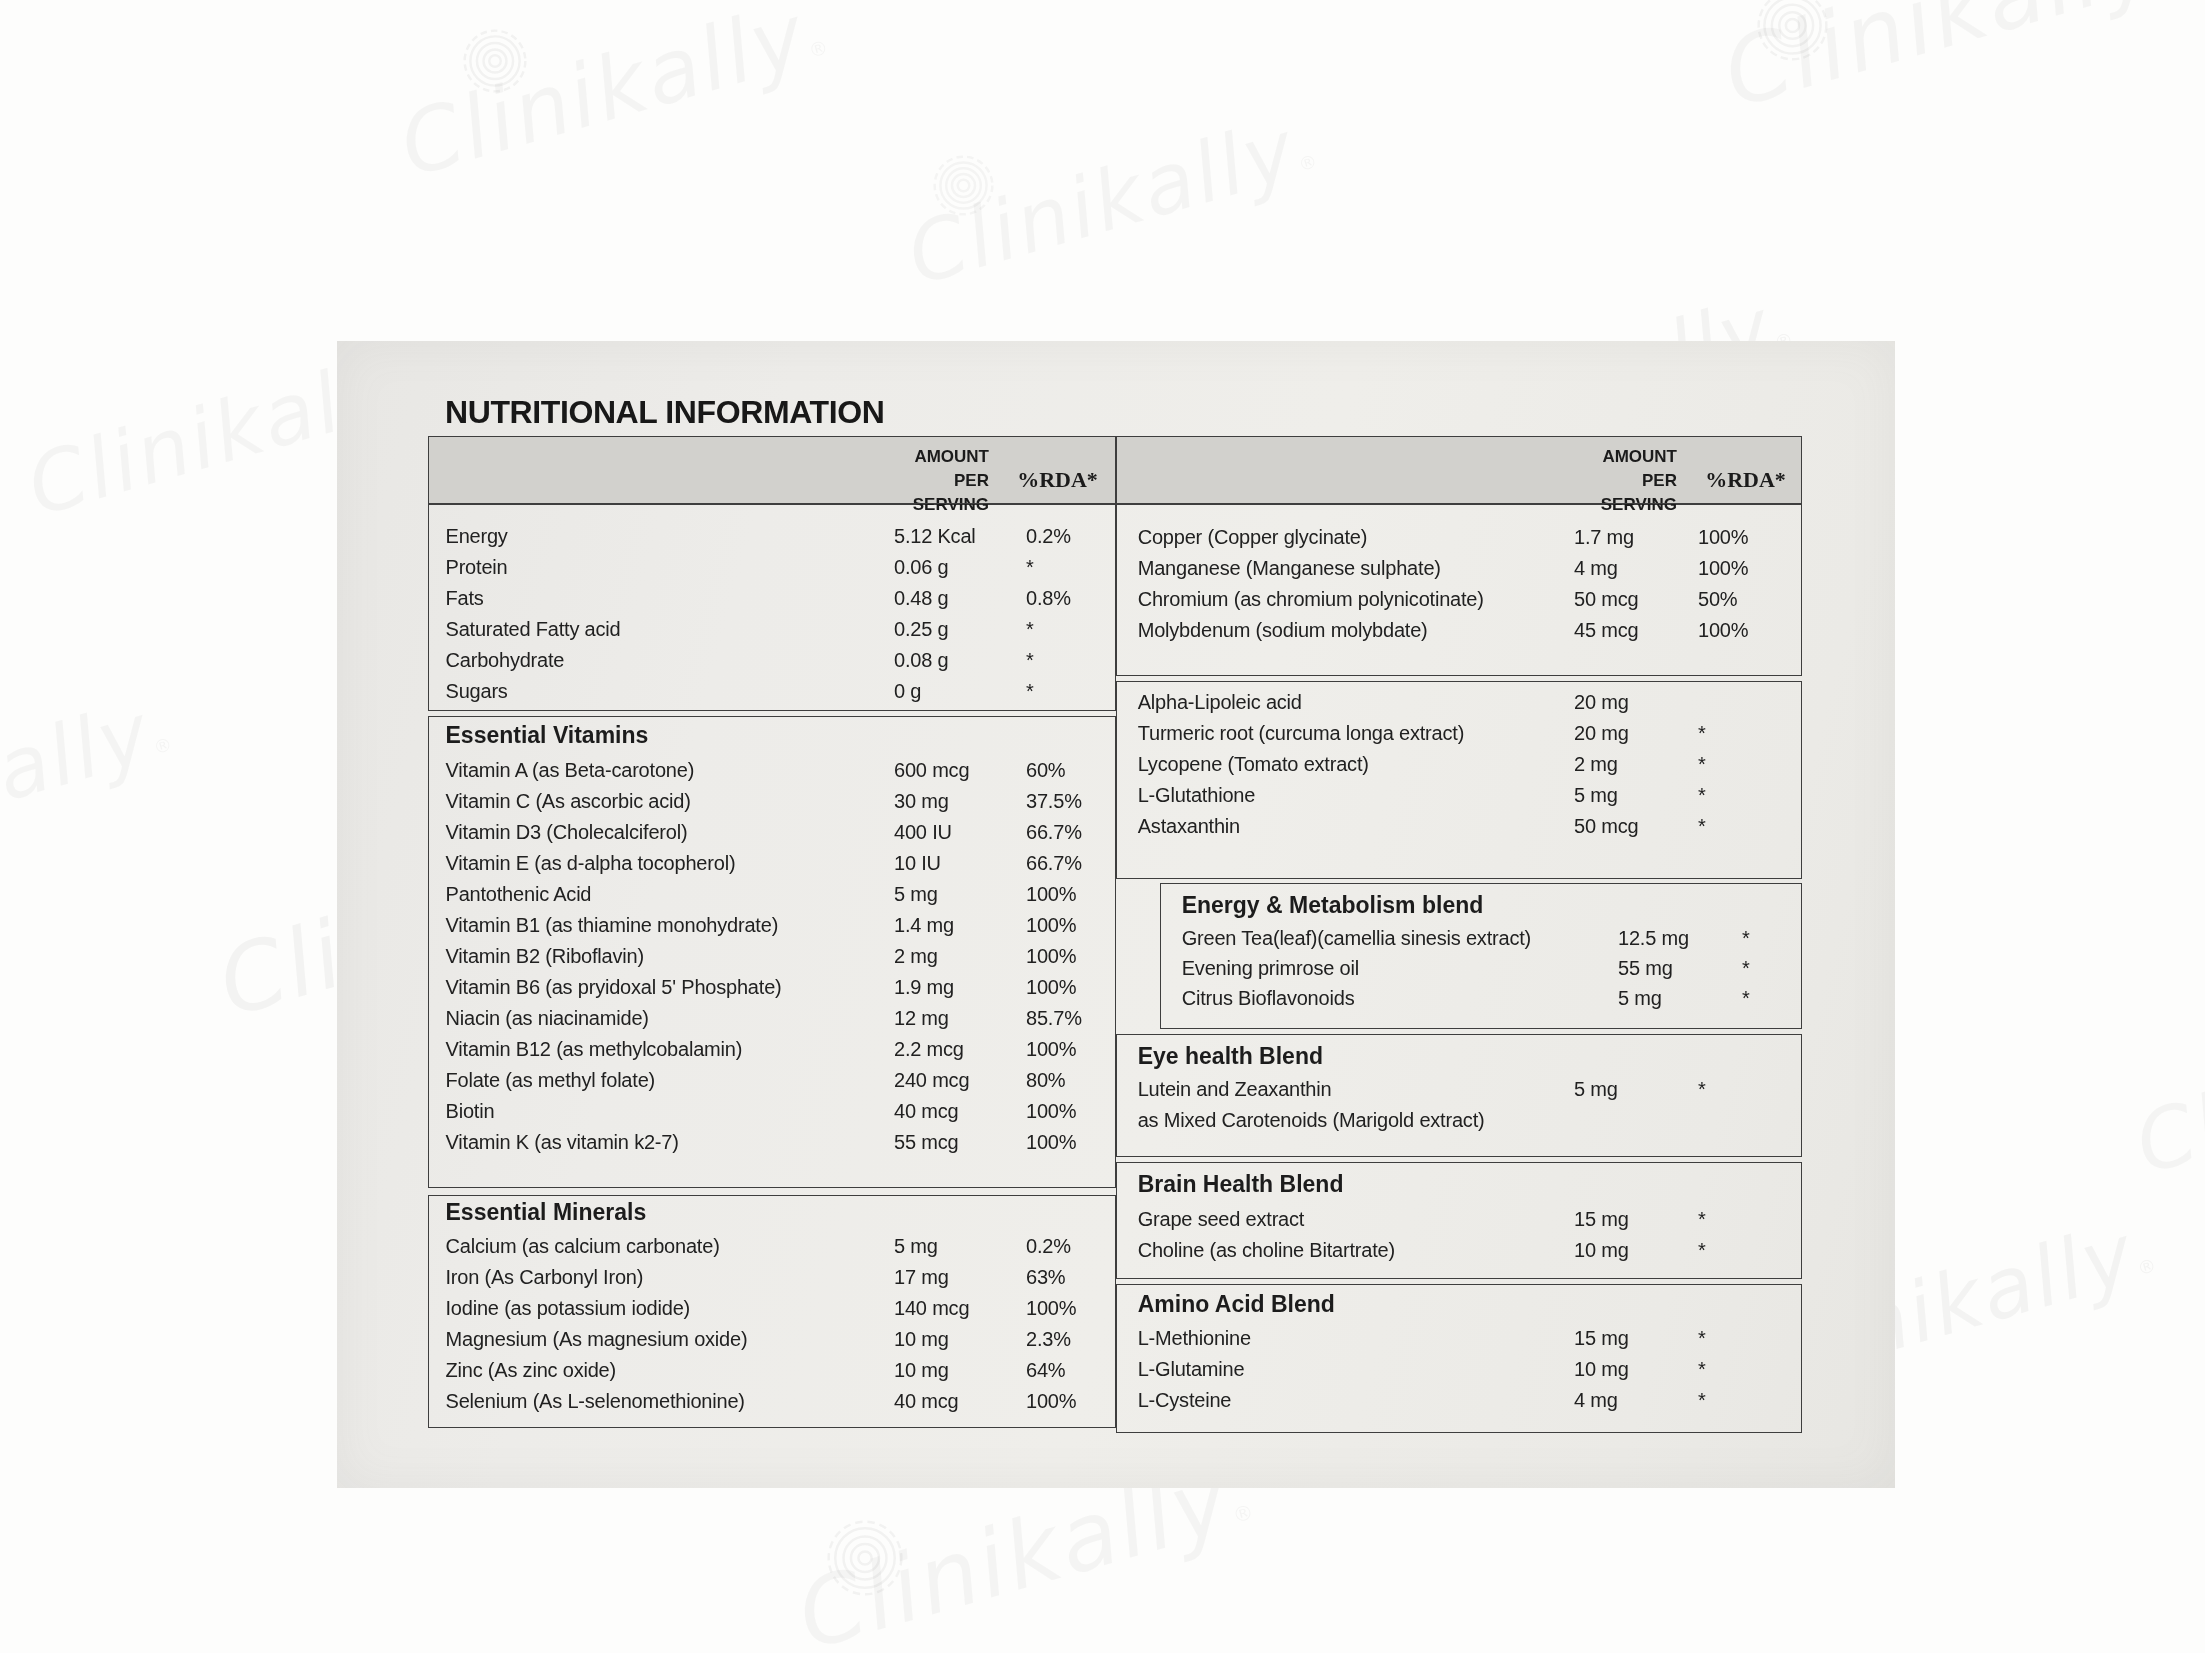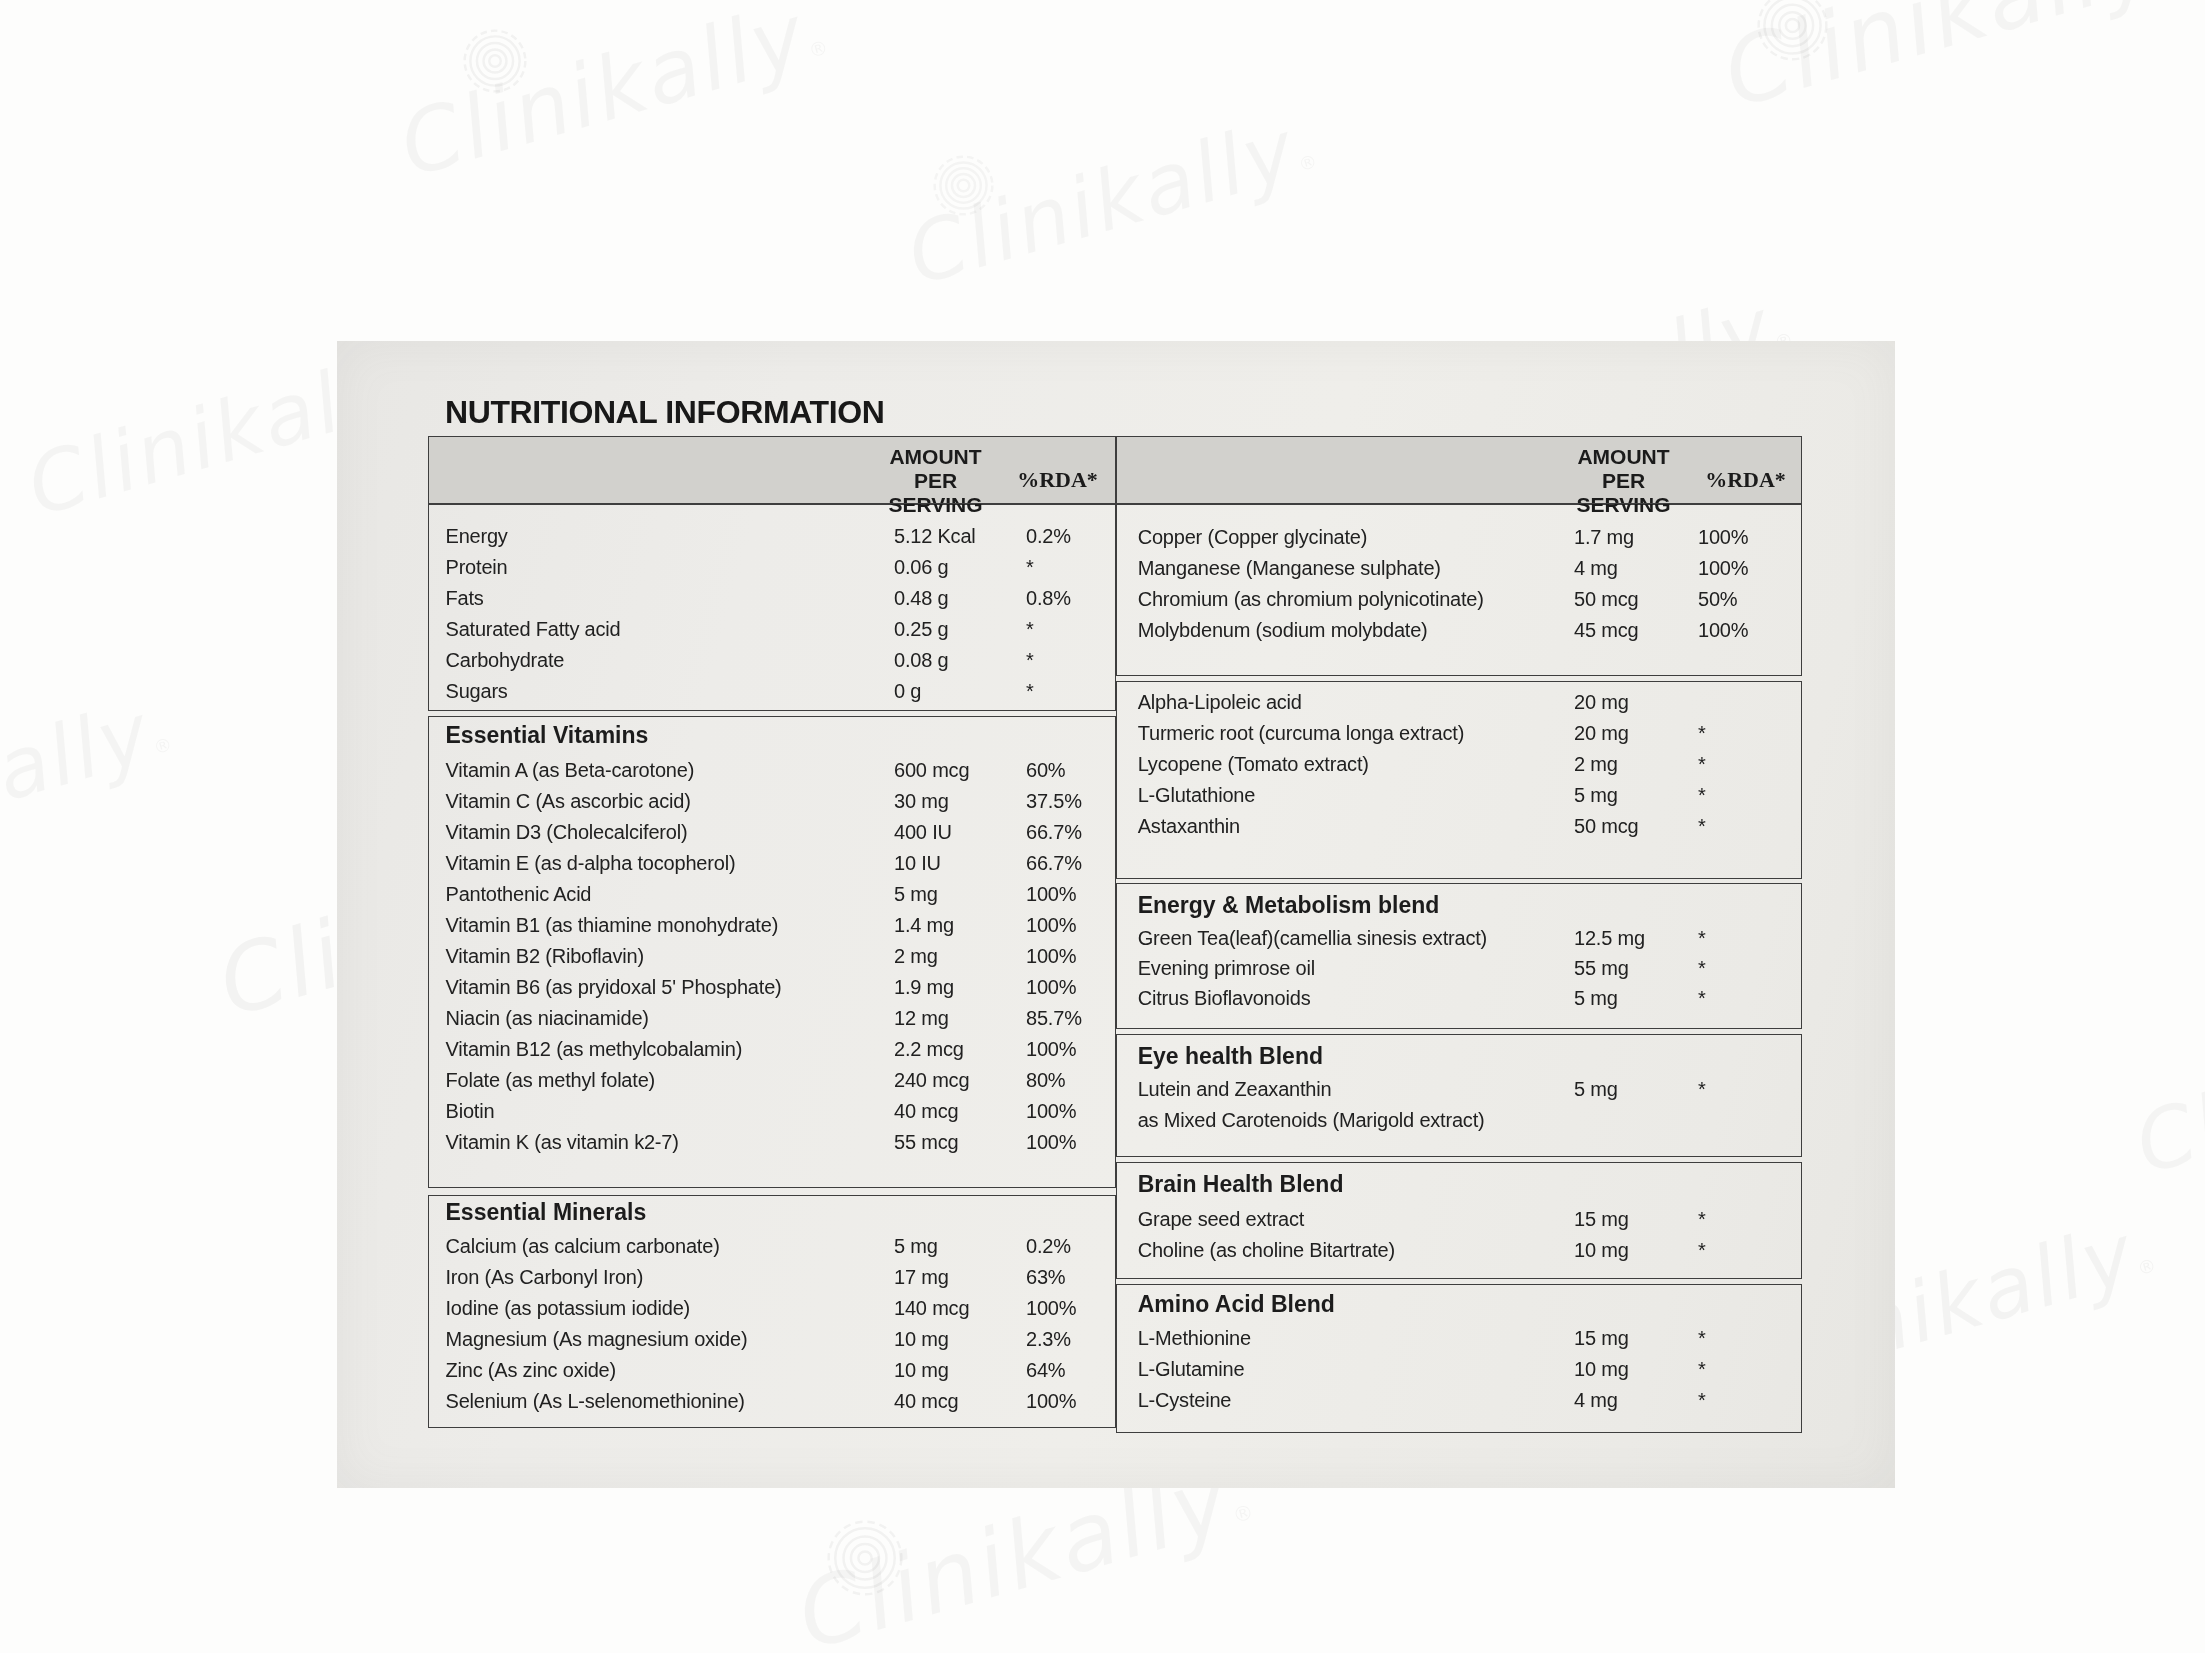--- a/index.html
+++ b/index.html
@@ -18,22 +18,22 @@
   .col-left{left:428px;width:688px;}
   .col-right{left:1116px;width:686px;}
 
   .box{box-sizing:border-box;border:1.7px solid #3e3e3e;position:relative;background:transparent;}
   .header-box{height:69px;background:#d2d1cd;}
   .joined{margin-top:-1.7px;}
   .gap6{margin-top:5px;}
   .gap4{margin-top:3.3px;}
   .gap8{margin-top:6.6px;}
 
-  .amt-head{position:absolute;left:453px;width:107px;top:8.3px;text-align:center;
-    font-weight:700;font-size:21px;line-height:24px;color:#1b1b1b;}
+  .amt-head{position:absolute;left:453px;width:107px;top:8.3px;text-align:right;
+    font-weight:700;font-size:17px;line-height:24px;color:#1b1b1b;}
   .rda-head{position:absolute;left:579px;width:99px;top:30px;text-align:center;
     font-weight:700;font-size:22px;color:#1b1b1b;font-family:Liberation Serif, serif;}
 
   .sec-head{height:33px;line-height:33px;font-weight:700;font-size:23px;color:#1c1c1c;
     white-space:nowrap;}
   .col-left .sec-head{padding-left:16.5px;}
   .col-right .sec-head{padding-left:20.7px;}
 
   .row{position:relative;height:31px;line-height:31px;font-size:20px;color:#212121;
     letter-spacing:-0.2px;white-space:nowrap;}
@@ -209,21 +209,21 @@
       <div class="pad6">
         <div>
             <div class="row"><span class="lbl">Alpha-Lipoleic acid</span><span class="amt">20 mg</span><span class="rda"></span></div>
             <div class="row"><span class="lbl">Turmeric root (curcuma longa extract)</span><span class="amt">20 mg</span><span class="rda">*</span></div>
             <div class="row"><span class="lbl">Lycopene (Tomato extract)</span><span class="amt">2 mg</span><span class="rda">*</span></div>
             <div class="row"><span class="lbl">L-Glutathione</span><span class="amt">5 mg</span><span class="rda">*</span></div>
             <div class="row"><span class="lbl">Astaxanthin</span><span class="amt">50 mcg</span><span class="rda">*</span></div>
           </div>
       </div>
     </div>
-    <div class="box gap4" style="height:146px;">
+    <div class="box gap4" style="height:146px;margin-left:44px;">
       <div class="pad6">
         <div class="sec-head mb2">Energy &amp; Metabolism blend</div>
         <div class="rowset-tight">
             <div class="row"><span class="lbl">Green Tea(leaf)(camellia sinesis extract)</span><span class="amt">12.5 mg</span><span class="rda">*</span></div>
             <div class="row"><span class="lbl">Evening primrose oil</span><span class="amt">55 mg</span><span class="rda">*</span></div>
             <div class="row"><span class="lbl">Citrus Bioflavonoids</span><span class="amt">5 mg</span><span class="rda">*</span></div>
           </div>
       </div>
     </div>
     <div class="box gap6" style="height:123px;">

